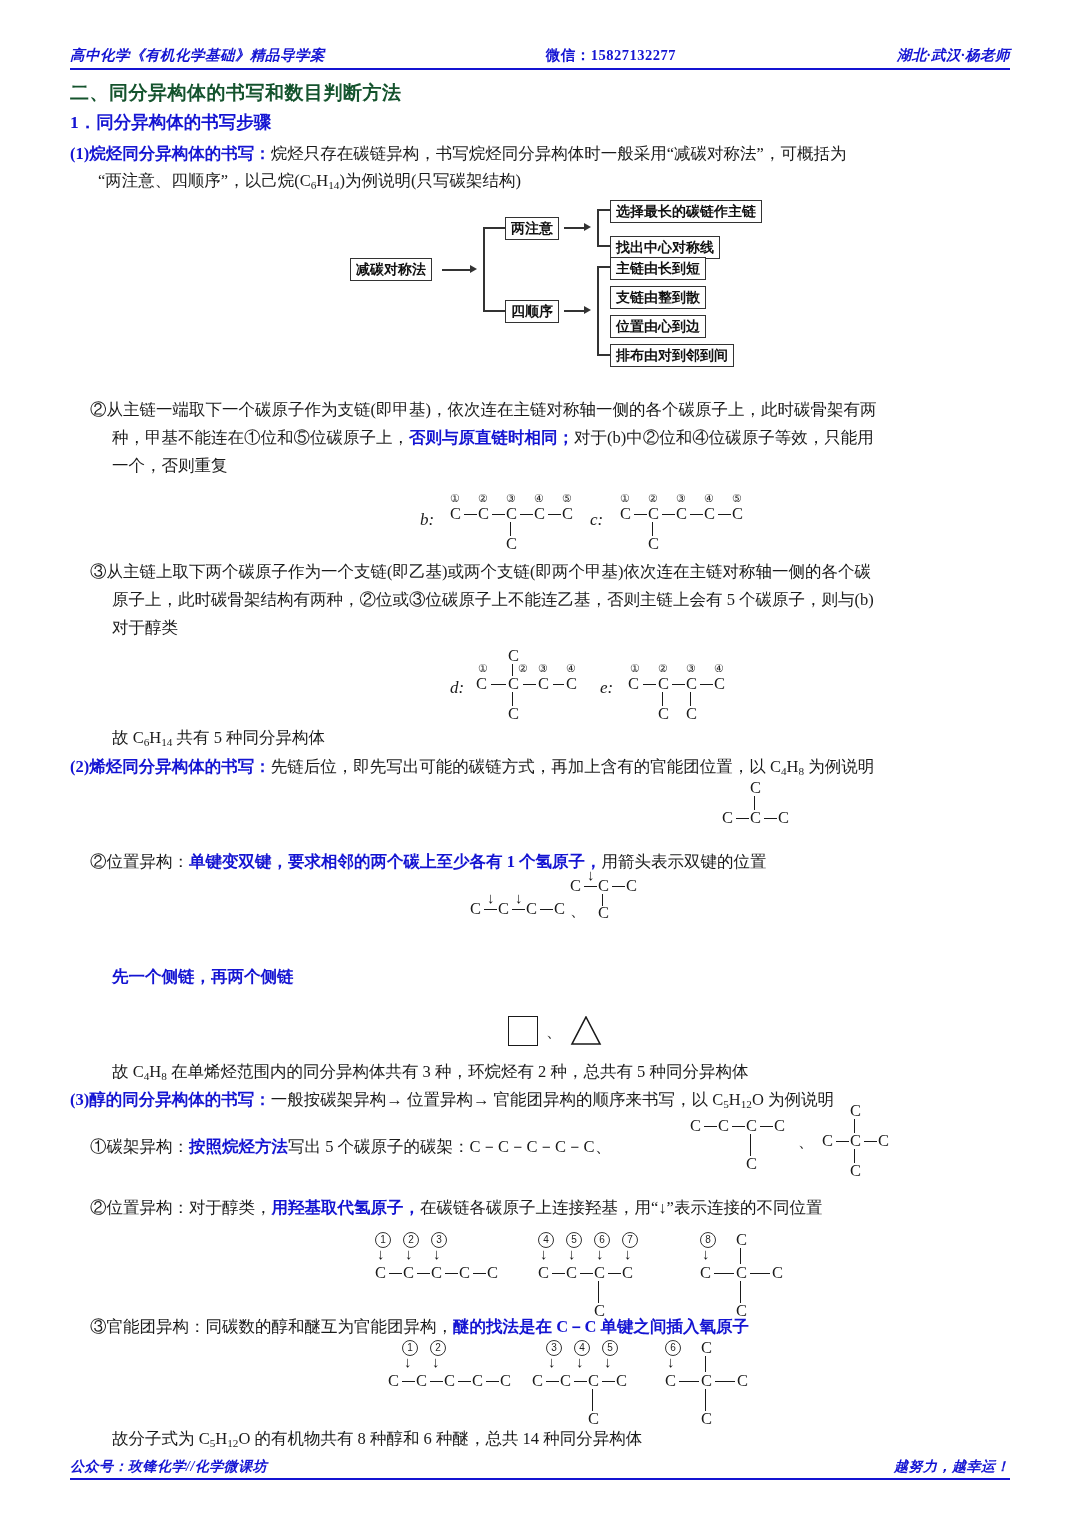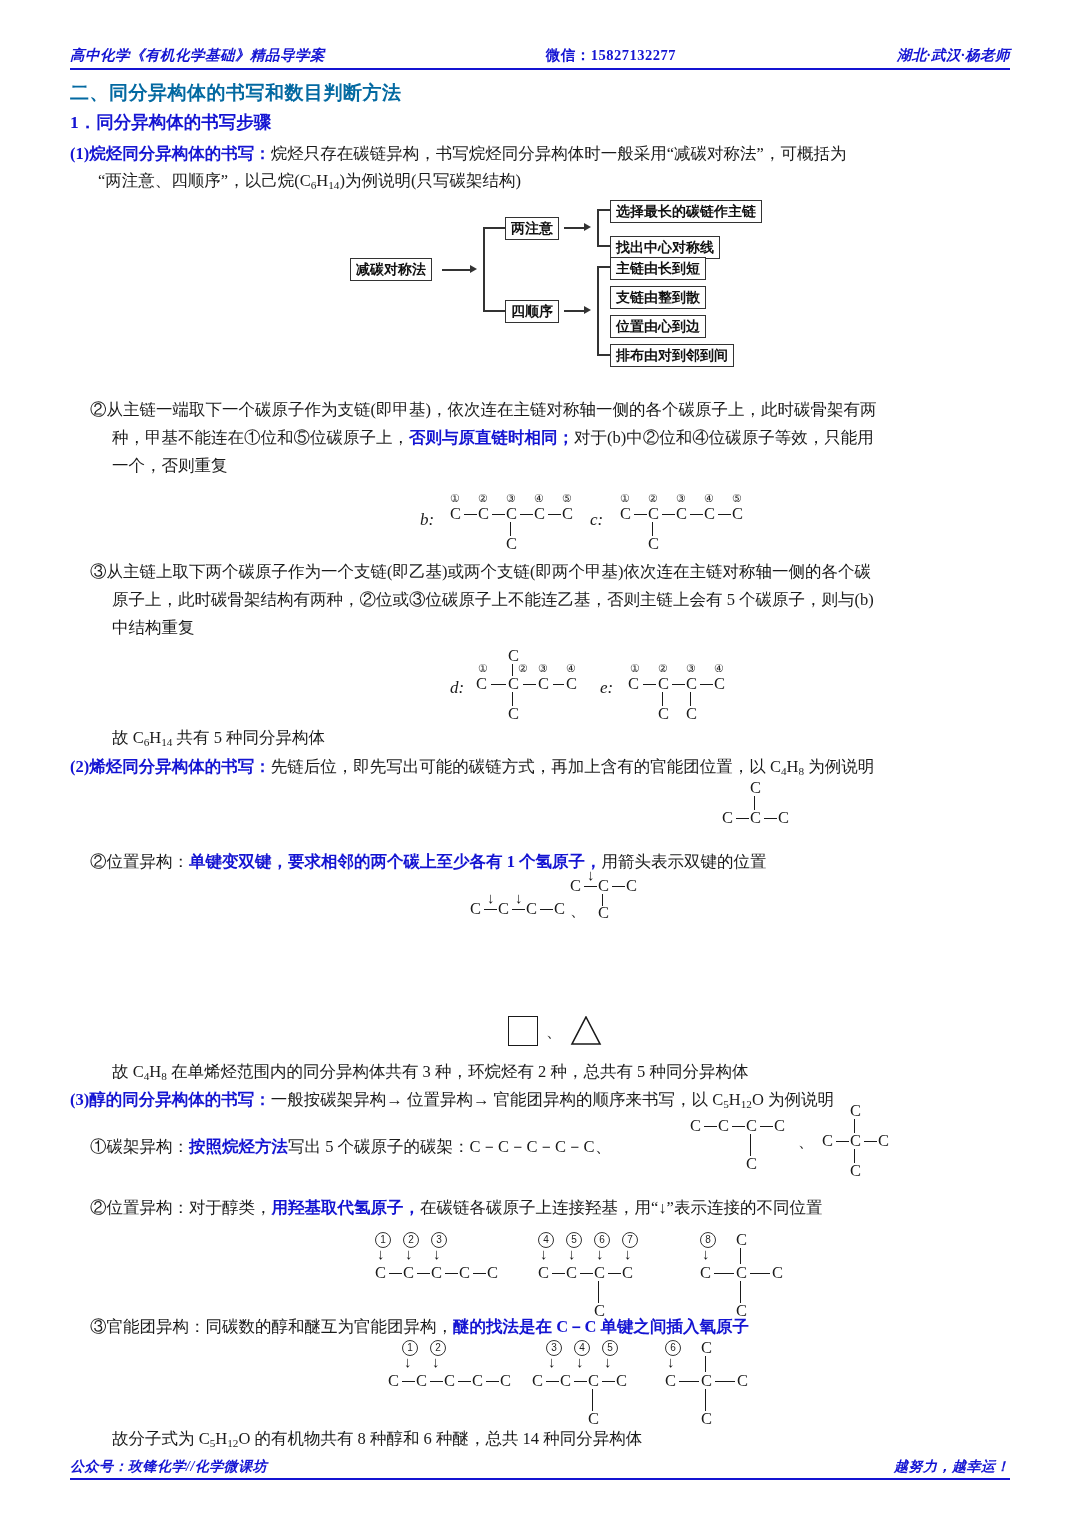--- a/index.html
+++ b/index.html
@@ -26,21 +26,21 @@
 
   
   .ftr{
     position:absolute;left:70px;top:1458px;width:940px;
     display:flex;justify-content:space-between;
     font-weight:bold;font-style:italic;color:#1414d2;font-size:14px;letter-spacing:.5px;
   }
   .ftr-rule{position:absolute;left:70px;top:1478px;width:940px;height:2px;background:#1414d2;}
   .h2{
     position:absolute;left:70px;top:80px;
-    font-size:19px;font-weight:bold;color:#0369a1;letter-spacing:.5px;
+    font-size:19px;font-weight:bold;color:#14532d;letter-spacing:.5px;
   }
   .h3{
     position:absolute;left:70px;top:110px;
     font-size:17.5px;font-weight:bold;color:#1414d2;
   }
   .para{position:absolute;font-size:16.5px;line-height:27px;}
   .lead{font-weight:bold;color:#1414d2;}
   sub{font-size:.68em;vertical-align:-.28em;}
 
   
@@ -166,21 +166,21 @@
     <div class="fline" style="position:absolute;left:44px;top:22px;width:13px;height:1.4px;background:#1a1a1a;"></div>
     <div class="fline" style="position:absolute;left:72px;top:22px;width:13px;height:1.4px;background:#1a1a1a;"></div>
     <div class="fline" style="position:absolute;left:100px;top:22px;width:13px;height:1.4px;background:#1a1a1a;"></div>
     <div class="fline" style="position:absolute;left:128px;top:22px;width:13px;height:1.4px;background:#1a1a1a;"></div>
     <div class="fline" style="position:absolute;left:62px;top:30px;width:1.4px;height:14px;background:#1a1a1a;"></div>
     <span class="atom" style="position:absolute;left:58px;top:44px;">C</span>
   </div>
 
   <div class="para" style="left:90px;top:558px;width:935px;">③从主链上取下两个碳原子作为一个支链(即乙基)或两个支链(即两个甲基)依次连在主链对称轴一侧的各个碳</div>
   <div class="para" style="left:112px;top:586px;width:915px;">原子上，此时碳骨架结构有两种，②位或③位碳原子上不能连乙基，否则主链上会有 5 个碳原子，则与(b)</div>
-  <div class="para" style="left:112px;top:614px;width:915px;">中结构重复</div>
+  <div class="para" style="left:112px;top:614px;width:915px;">对于醇类</div>
 
   <div class="chem" style="left:450px;top:648px;">
     <span class="labl" style="position:absolute;left:0px;top:30px;">d:</span>
     <span class="atom" style="position:absolute;left:58px;top:0px;">C</span>
     <div class="fline" style="position:absolute;left:62px;top:16px;width:1.4px;height:12px;background:#1a1a1a;"></div>
     <span style="position:absolute;left:28px;top:14px;font-size:11px;">①</span>
     <span style="position:absolute;left:68px;top:14px;font-size:11px;">②</span>
     <span style="position:absolute;left:88px;top:14px;font-size:11px;">③</span>
     <span style="position:absolute;left:116px;top:14px;font-size:11px;">④</span>
     <span class="atom" style="position:absolute;left:26px;top:28px;">C</span>
@@ -252,20 +252,21 @@
     <span class="atom" style="position:absolute;left:0px;top:0px;">C</span>
     <span class="atom" style="position:absolute;left:28px;top:0px;">C</span>
     <span class="atom" style="position:absolute;left:56px;top:0px;">C</span>
     <div class="fline" style="position:absolute;left:14px;top:8px;width:13px;height:1.4px;background:#1a1a1a;"></div>
     <div class="fline" style="position:absolute;left:42px;top:8px;width:13px;height:1.4px;background:#1a1a1a;"></div>
     <span class="darrow" style="left:17px;top:-8px;">↓</span>
     <div class="fline" style="position:absolute;left:32px;top:16px;width:1.4px;height:12px;background:#1a1a1a;"></div>
     <span class="atom" style="position:absolute;left:28px;top:27px;">C</span>
   </div>
 
+  <div class="para lead" style="left:112px;top:963px;width:900px;">先一个侧链，再两个侧链</div>
 
   <div style="position:absolute;left:508px;top:1016px;display:flex;align-items:flex-end;gap:8px;">
     <span class="ring-sq"></span>
     <span style="font-size:16px;line-height:28px;">、</span>
     <svg width="32" height="30" viewBox="0 0 32 30">
       <polygon points="16,1 30,28 2,28" fill="none" stroke="#1a1a1a" stroke-width="1.6"></polygon>
     </svg>
   </div>
 
   <div class="para" style="left:112px;top:1058px;width:910px;">

